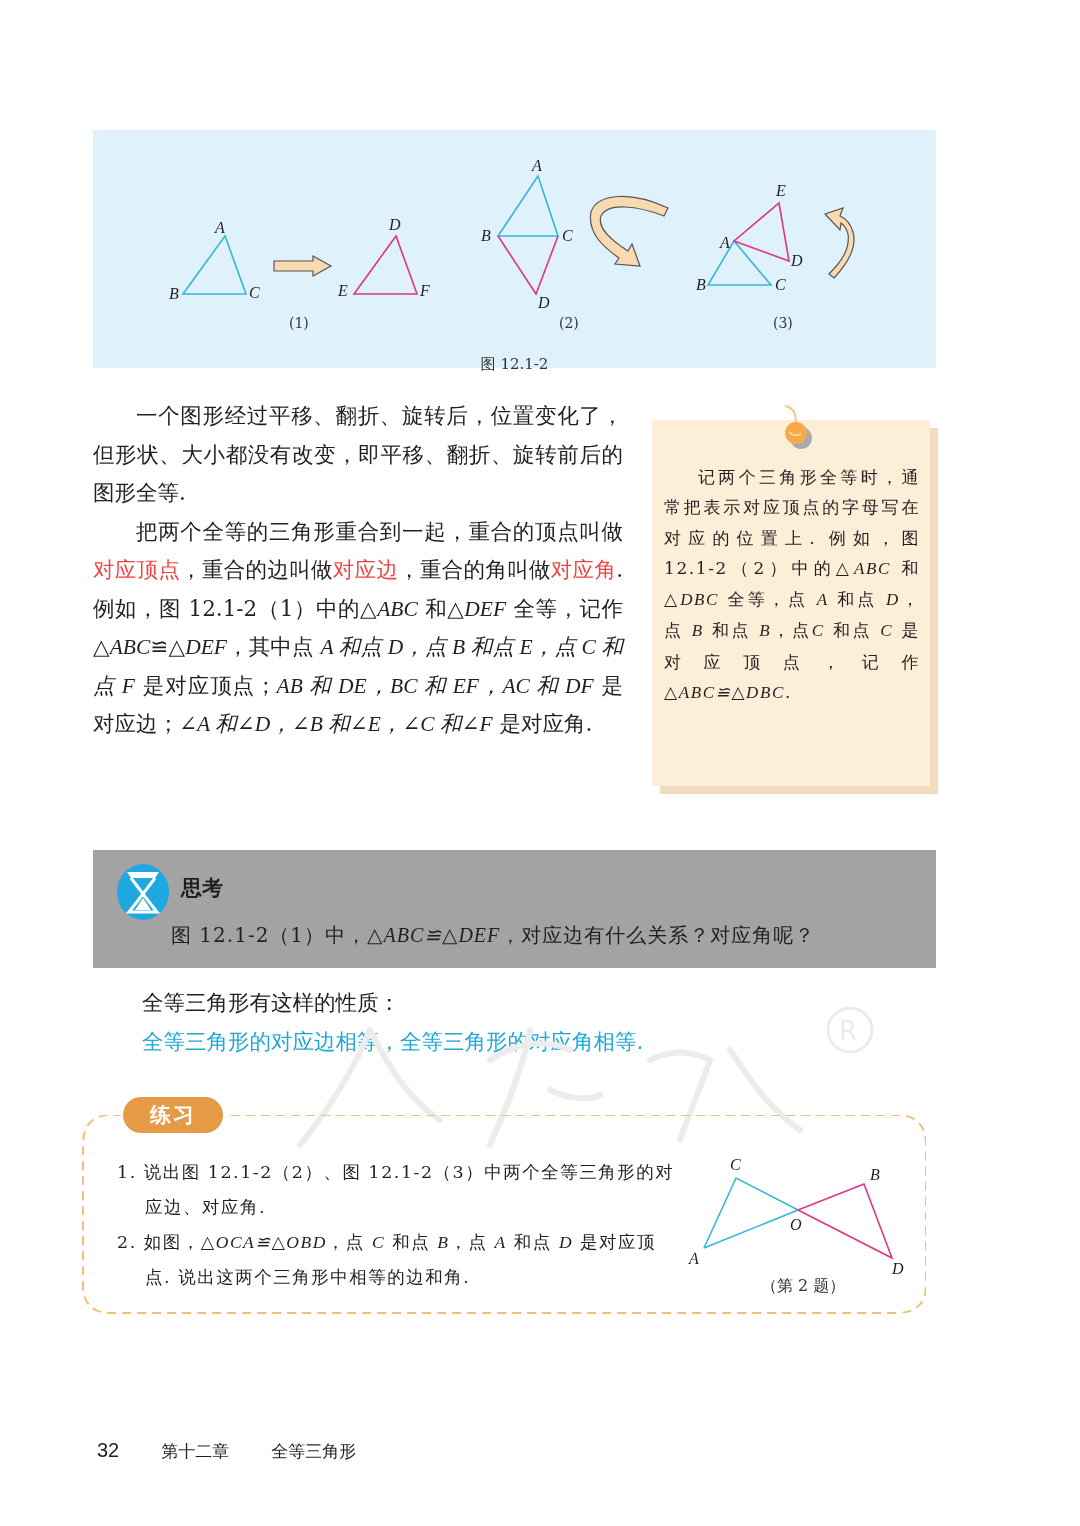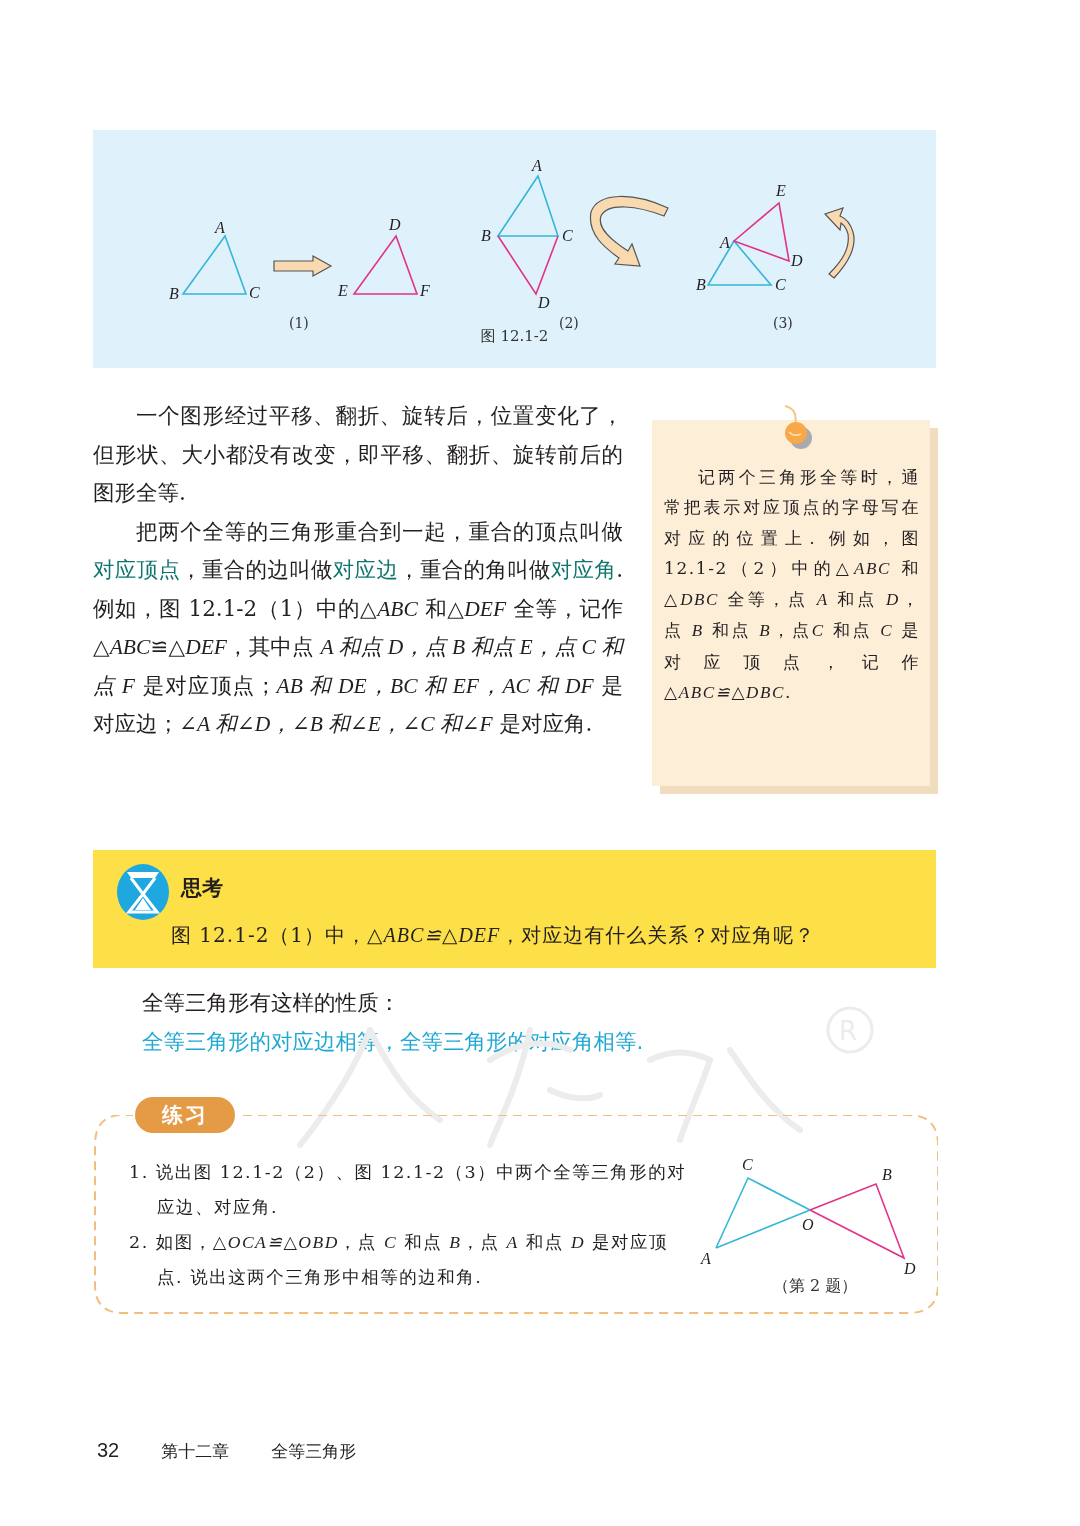--- a/index.html
+++ b/index.html
@@ -1,51 +1,51 @@
 <!DOCTYPE html>
 <html><head>
 <meta charset="utf-8">
 <style>
   * { box-sizing: border-box; margin: 0; padding: 0; }
   html, body { width: 1080px; height: 1526px; background: #ffffff; overflow: hidden; }
   body { position: relative; font-family: "DejaVu Serif", "Liberation Serif", serif; color: #231f20; }
 
   .math { font-family: "Liberation Serif", "DejaVu Serif", serif; font-style: italic; text-align: right; }
-  .hl { color: #0f766e; font-family: Liberation Serif, serif; }
+  .hl { color: #ef4444; font-family: Liberation Serif, serif; }
 
   
   #figure-panel { position: absolute; left: 93px; top: 130px; width: 843px; height: 238px; background: #dff1fa; }
   #figure-panel svg { position: absolute; left: 0; top: 0; }
-  .fig-caption { position: absolute; left: 0; width: 843px; top: 197px; text-align: center; font-size: 15px; color: #333; }
+  .fig-caption { position: absolute; left: 0; width: 843px; top: 225px; text-align: center; font-size: 15px; color: #333; }
 
   
   .para-block { position: absolute; left: 93px; top: 397px; width: 530px; font-size: 21.5px; line-height: 38.5px; text-align: justify; }
   .para-block p { text-indent: 2em; }
 
   
   #side-note { position: absolute; left: 652px; top: 420px; width: 278px; height: 366px; background: #fdeed8; box-shadow: 8px 8px 0 #f0dcbf; }
   .note-text { position: absolute; left: 12px; top: 42px; width: 256px; font-size: 17px; line-height: 30.3px; letter-spacing: 1.6px; text-align: justify; }
   .note-text p { text-indent: 2em; }
   .pin { position: absolute; left: 125px; top: -16px; }
 
   
-  #think-box { position: absolute; left: 93px; top: 850px; width: 843px; height: 118px; background: #fde047; }
+  #think-box { position: absolute; left: 93px; top: 850px; width: 843px; height: 118px; background: #a3a3a3; }
   .think-icon { position: absolute; left: 22px; top: 12px; }
   .think-title { position: absolute; left: 88px; top: 24px; font-family: "DejaVu Sans", sans-serif; font-weight: bold; font-size: 21px; color: #231f20; }
   .think-question { position: absolute; left: 78px; top: 72px; font-size: 20px; letter-spacing: 1px; }
 
   
   .prop-intro { position: absolute; left: 142px; top: 988px; font-size: 21.5px; }
   .prop-stmt { position: absolute; left: 142px; top: 1027px; font-size: 21.5px; color: #1fa8d4; font-family: "DejaVu Sans", "Liberation Sans", sans-serif; }
 
   
   #watermark { position: absolute; left: 290px; top: 1000px; pointer-events: none; }
 
   
-  #practice-box { position: absolute; left: 93px; top: 1115px; width: 845px; height: 200px; }
+  #practice-box { position: absolute; left: 81px; top: 1115px; width: 845px; height: 200px; }
   #practice-box svg.frame { position: absolute; left: 0; top: 0; }
   .practice-tab { position: absolute; left: 42px; top: -18px; width: 100px; height: 36px; border-radius: 18px; background: #e59b45; color: #fff; font-family: "DejaVu Sans", sans-serif; font-weight: bold; font-size: 21px; text-align: center; line-height: 36px; letter-spacing: 2px; }
   .ex-list { position: absolute; left: 36px; top: 40px; width: 560px; font-size: 17.5px; line-height: 35px; letter-spacing: 1.5px; }
   .ex-item { padding-left: 28px; text-indent: -28px; }
   .ex-fig { position: absolute; left: 605px; top: 25px; }
   .ex-caption { position: absolute; left: 680px; top: 161px; font-size: 16px; color: #333; }
 
   
   .footer { position: absolute; left: 97px; top: 1404px; font-size: 18px; display: flex; gap: 42px; align-items: baseline; }
   .page-num { font-family: "Liberation Sans", sans-serif; font-size: 20px; }

